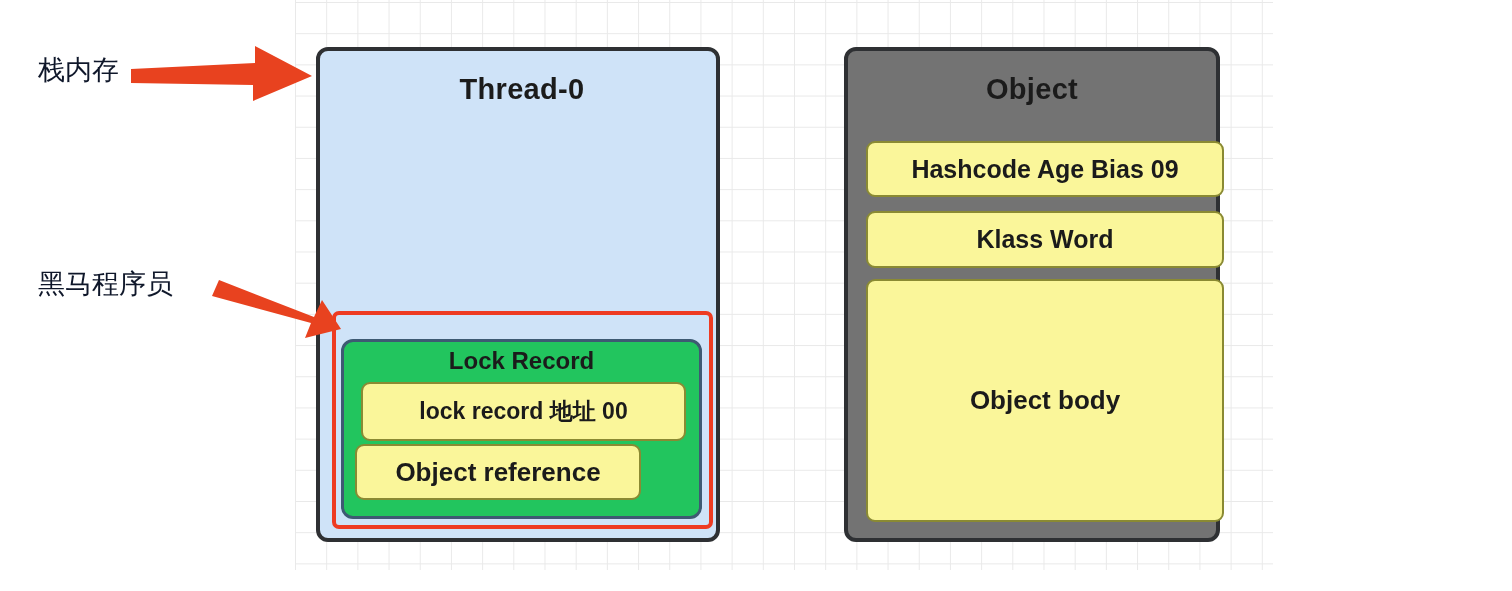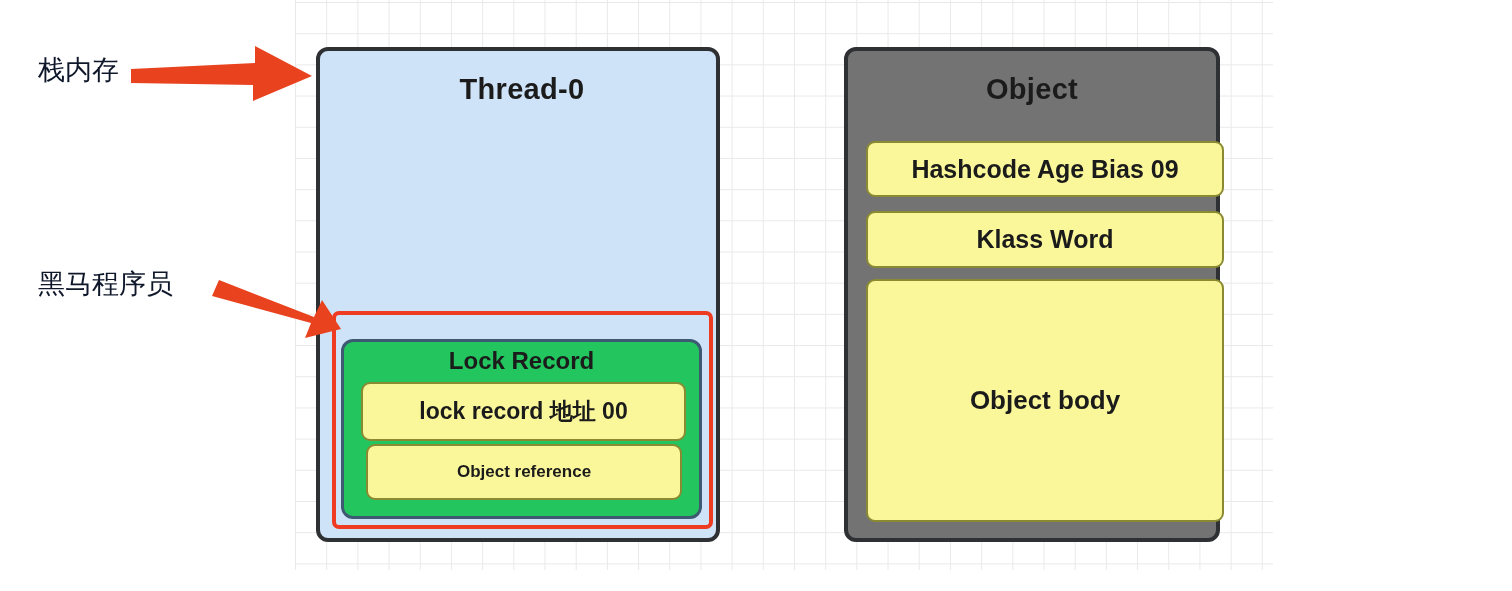--- a/index.html
+++ b/index.html
@@ -129,25 +129,25 @@
 
   
   #slot-lock-addr {
     left: 17px;
     top: 40px;
     width: 325px;
     height: 59px;
     font-size: 23px;
   }
   #slot-object-ref {
-    left: 22px;
+    left: 11px;
     top: 102px;
-    width: 316px;
+    width: 286px;
     height: 56px;
-    font-size: 17px;
+    font-size: 26px;
   }
 
   
   #slot-hashcode {
     left: 18px;
     top: 90px;
     width: 358px;
     height: 56px;
     font-size: 25px;
   }

